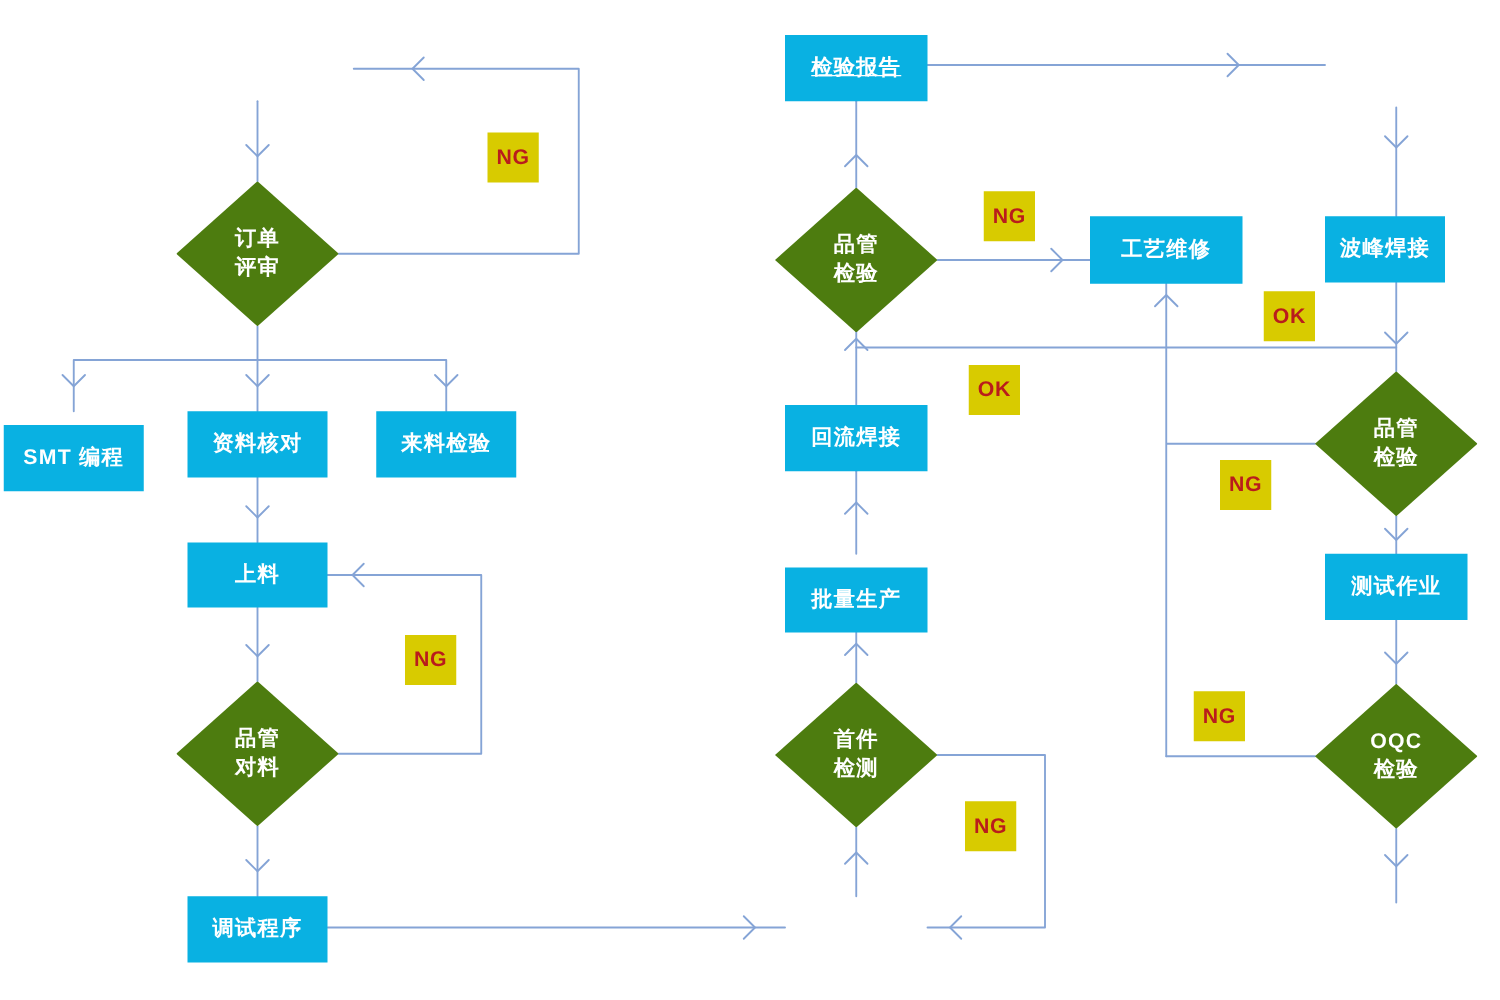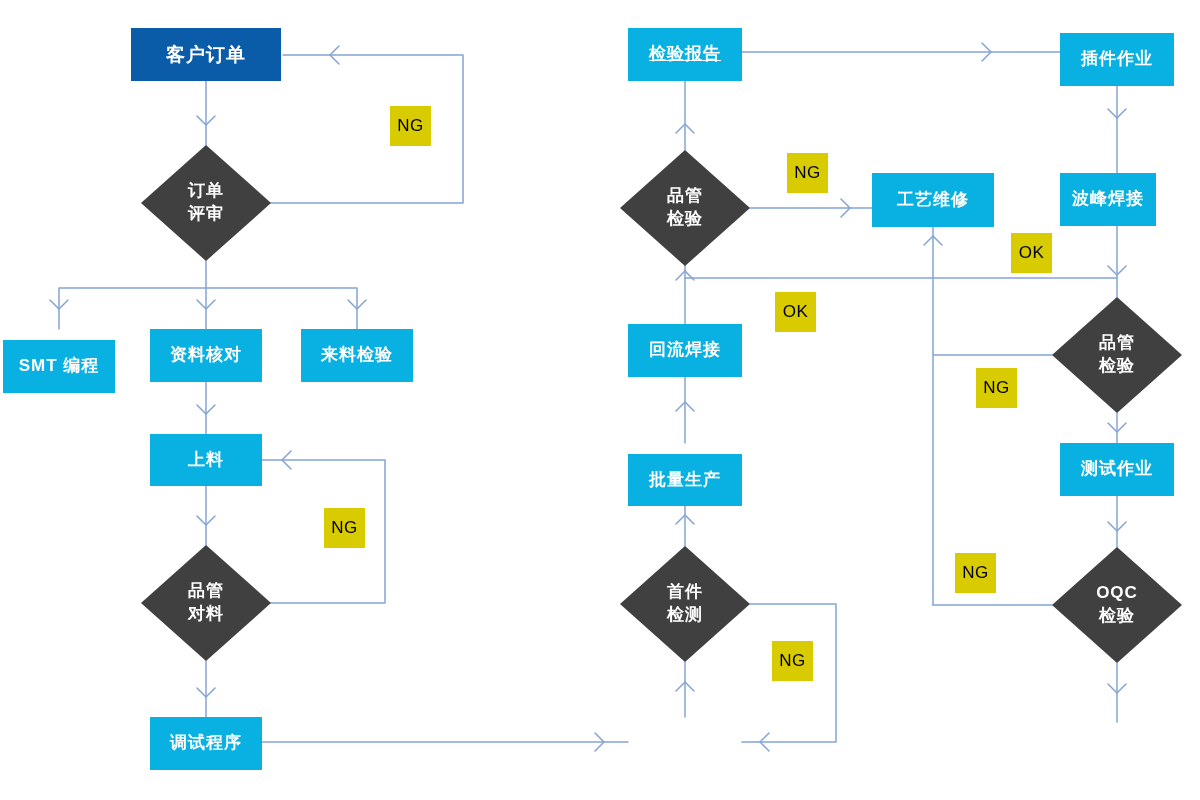--- a/index.html
+++ b/index.html
@@ -9,27 +9,27 @@
   }
   #connector-layer{position:absolute;left:0;top:0;width:1200px;height:800px;}
   .node{
     position:absolute;display:flex;align-items:center;justify-content:center;
     text-align:center;color:#ffffff;font-size:17px;font-weight:600;
     white-space:pre-line;line-height:1.35;letter-spacing:1px;
   }
   .process{background:#09b1e2;}
   .terminal{background:#0b5ca8;font-size:19px;font-weight:700;}
   .decision{
-    background:#404040;
+    background:#4d7c0f;
     clip-path:polygon(50% 0,100% 50%,50% 100%,0 50%);
   }
   .edge-label{
     position:absolute;width:41px;height:40px;background:#d8cb00;
     display:flex;align-items:center;justify-content:center;
-    color:#000000;font-size:17px;font-weight:400;letter-spacing:0.5px;
+    color:#b91c1c;font-size:17px;font-weight:700;letter-spacing:0.5px;
   }
 </style>
 </head>
 <body>
 
 <div id="canvas">
 
   <svg id="connector-layer" viewBox="0 0 1200 800" fill="none" stroke="#85a4d6" stroke-width="1.5" stroke-linecap="round" stroke-linejoin="round">
 
     <path d="M206 81 V145"></path>
@@ -98,41 +98,39 @@
     <path d="M1117 413 V443"></path>
     <path d="M1108 423 L1117 432 L1126 423"></path>
 
     <path d="M1117 496 V547"></path>
     <path d="M1108 522 L1117 531 L1126 522"></path>
 
     <path d="M1117 663 V722"></path>
     <path d="M1108 684 L1117 693 L1126 684"></path>
   </svg>
 
-  <div class="node terminal" style="left:131px;top:28px;width:150px;height:53px;">客户订单</div>
   <div class="node decision" style="left:141px;top:145px;width:130px;height:116px;">订单
 评审</div>
   <div class="node process" style="left:3px;top:340px;width:112px;height:53px;">SMT 编程</div>
   <div class="node process" style="left:301px;top:329px;width:112px;height:53px;">来料检验</div>
   <div class="node process" style="left:150px;top:329px;width:112px;height:53px;">资料核对</div>
   <div class="node process" style="left:150px;top:434px;width:112px;height:52px;">上料</div>
   <div class="node decision" style="left:141px;top:545px;width:130px;height:116px;">品管
 对料</div>
   <div class="node process" style="left:150px;top:717px;width:112px;height:53px;">调试程序</div>
 
   <div class="node process" style="left:628px;top:28px;width:114px;height:53px;text-decoration:underline;">检验报告</div>
   <div class="node decision" style="left:620px;top:150px;width:130px;height:116px;">品管
 检验</div>
   <div class="node process" style="left:872px;top:173px;width:122px;height:54px;">工艺维修</div>
   <div class="node process" style="left:628px;top:324px;width:114px;height:53px;">回流焊接</div>
   <div class="node process" style="left:628px;top:443px;width:114px;height:52px;margin-top:11px;">批量生产</div>
   <div class="node decision" style="left:620px;top:546px;width:130px;height:116px;">首件
 检测</div>
 
-  <div class="node process" style="left:1060px;top:33px;width:114px;height:53px;">插件作业</div>
   <div class="node process" style="left:1060px;top:173px;width:96px;height:53px;">波峰焊接</div>
   <div class="node decision" style="left:1052px;top:297px;width:130px;height:116px;">品管
 检验</div>
   <div class="node process" style="left:1060px;top:443px;width:114px;height:53px;">测试作业</div>
   <div class="node decision" style="left:1052px;top:547px;width:130px;height:116px;">OQC
 检验</div>
 
   <div class="edge-label" style="left:390px;top:106px;">NG</div>
   <div class="edge-label" style="left:324px;top:508px;">NG</div>
   <div class="edge-label" style="left:787px;top:153px;">NG</div>

